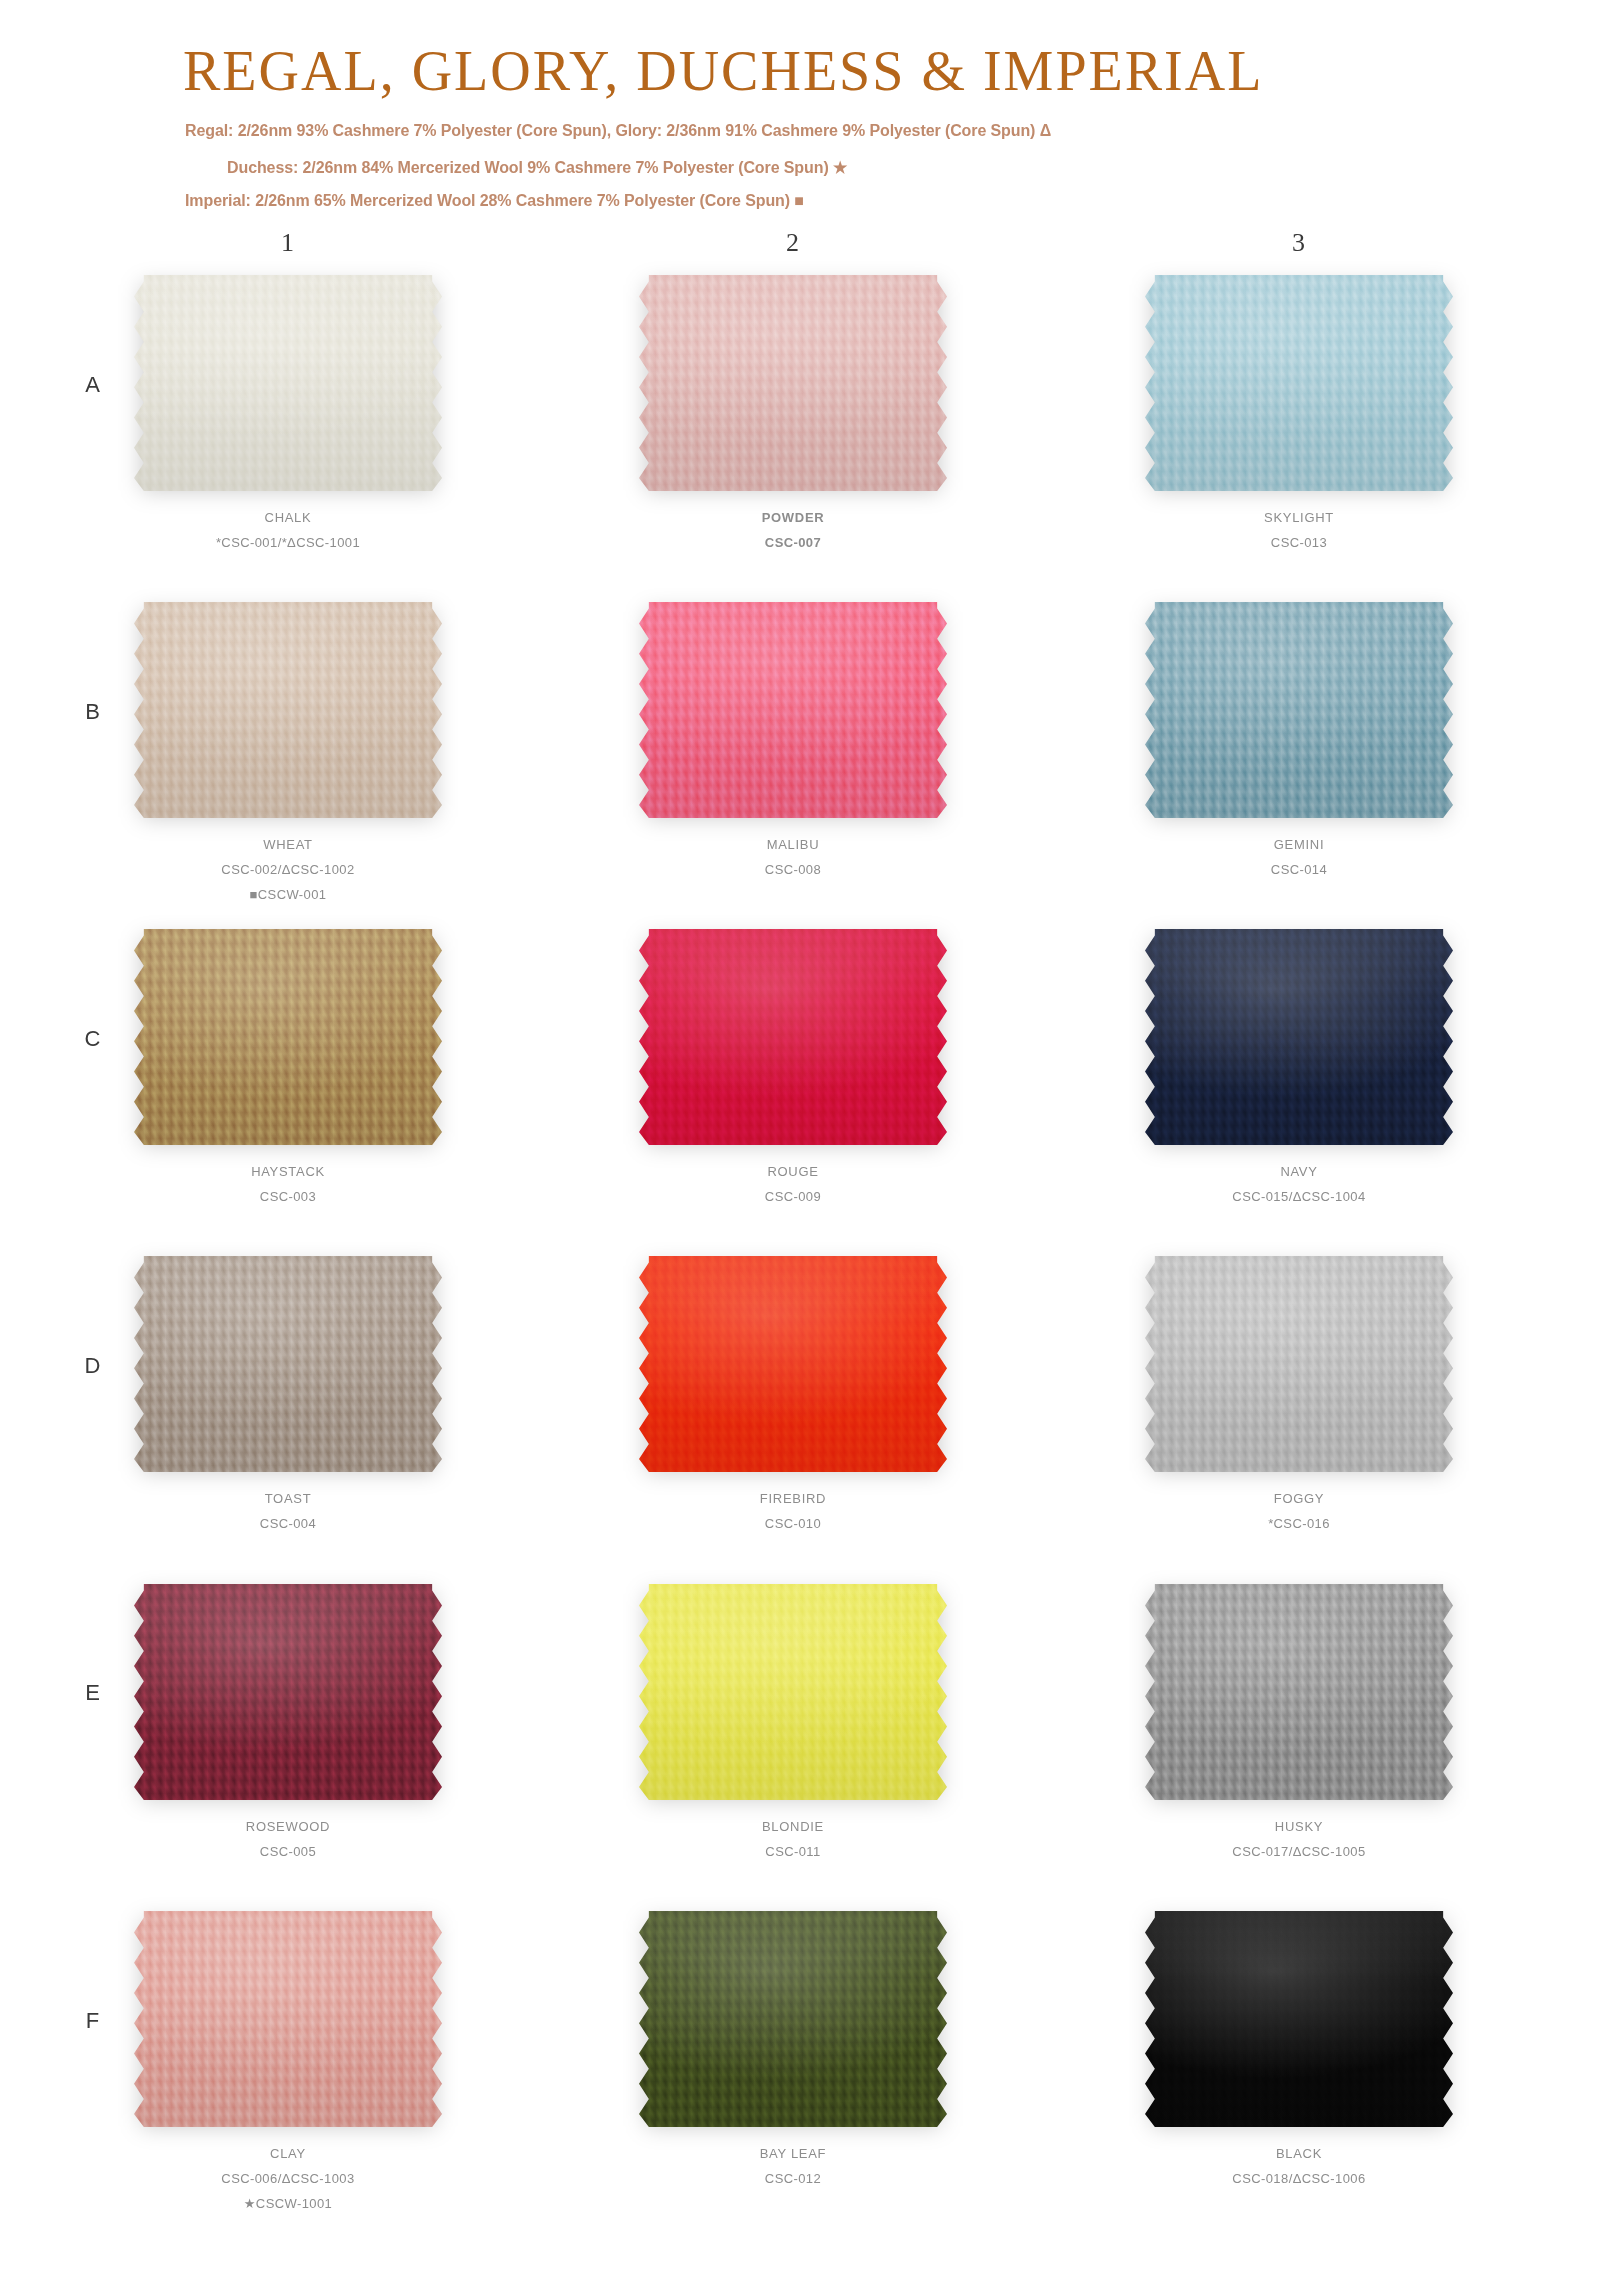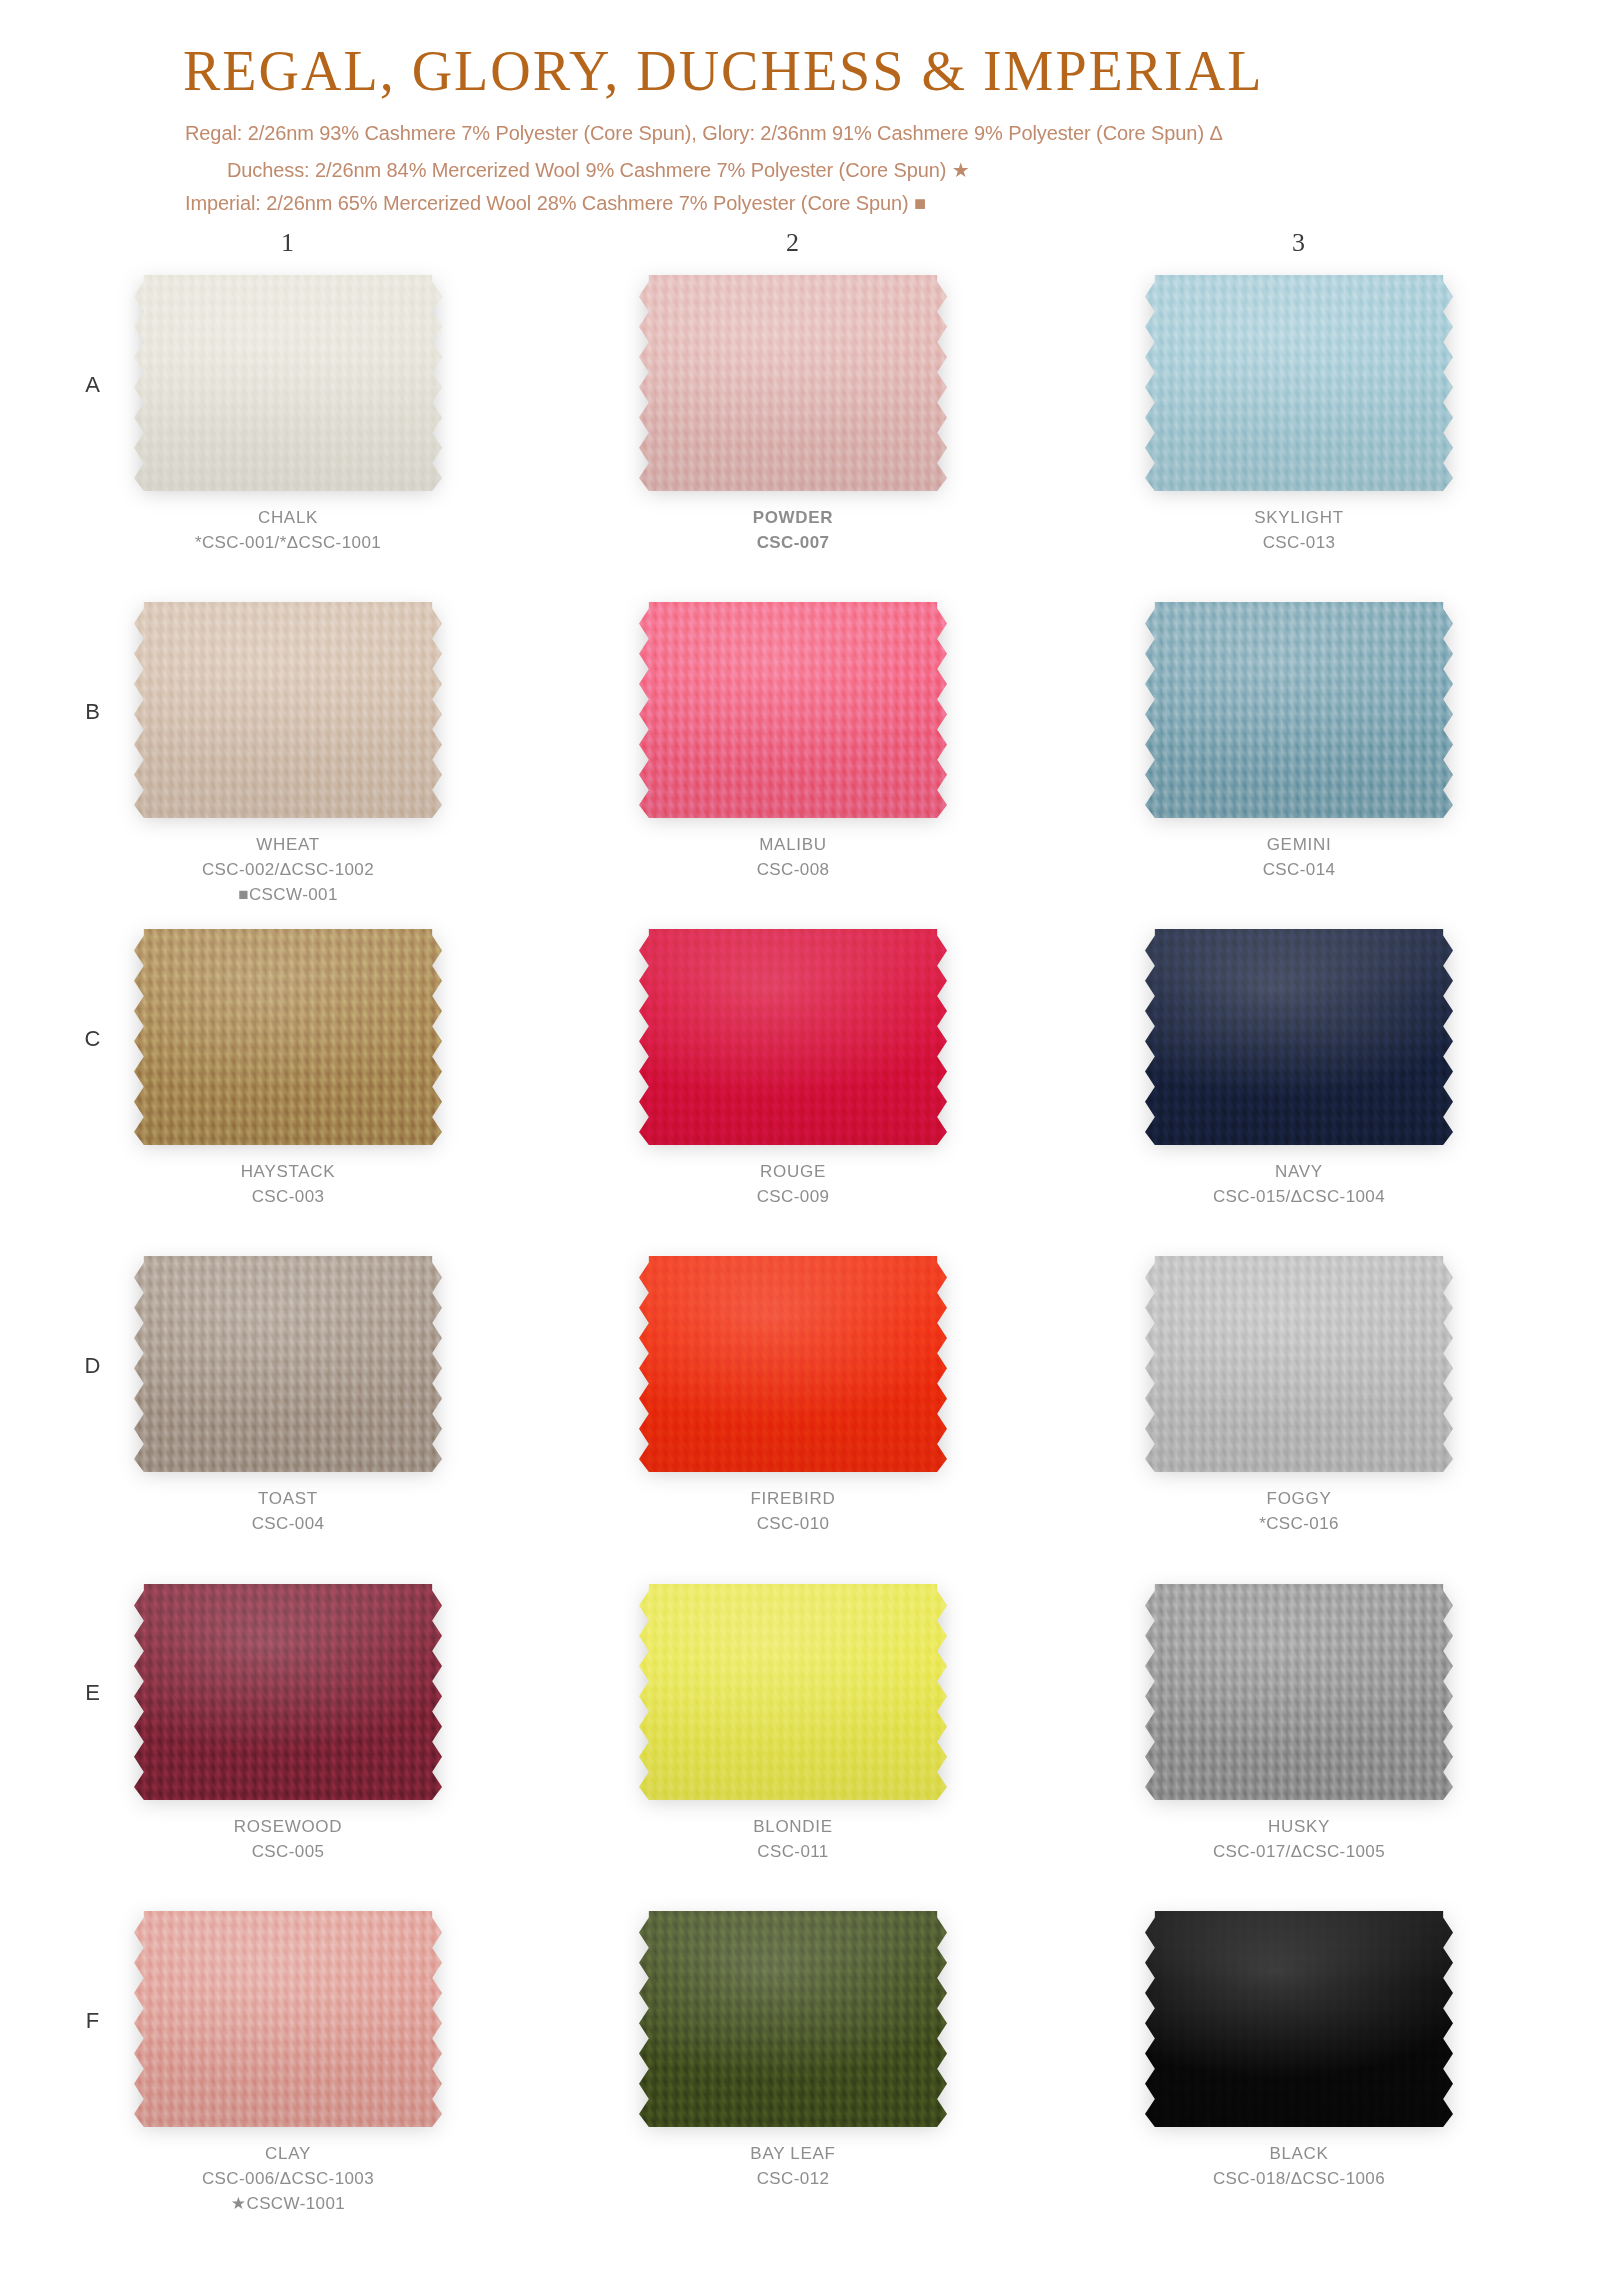--- a/index.html
+++ b/index.html
@@ -21,22 +21,22 @@
     position:absolute;left:183px;top:39px;
     font-family:"Liberation Serif","DejaVu Serif",serif;
     font-size:56px;
     letter-spacing:2px;
     color:#b5661b;
     white-space:nowrap;
     font-weight:400;
   }
   .subline{
     position:absolute;left:185px;
-    font-size:20px;
-    font-weight:normal;
+    font-size:16px;
+    font-weight:bold;
     color:#c08a6c;
     white-space:nowrap;
     letter-spacing:-0.1px;
   }
   #subline-0{top:122px;}
   #subline-1{top:158px;margin-left:42px;}
   #subline-2{top:192px;}
 
   
   .col-num{
@@ -120,21 +120,21 @@
     background:rgba(0,0,0,0.20);
     filter:blur(11px);
     z-index:-1;
     border-radius:3.9px;
   }
 
   .labels{
     margin-top:14.4px;
     text-align:center;
     color:#8d8d8d;
-    font-size:17px;
+    font-size:13px;
     line-height:25px;
     letter-spacing:0.7px;
   }
   .lab-name{display:block;}
   .lab-code{display:block;letter-spacing:0.4px;}
   .lab-extra{display:block;letter-spacing:0.4px;}
 </style>
 </head>
 <body>
 

